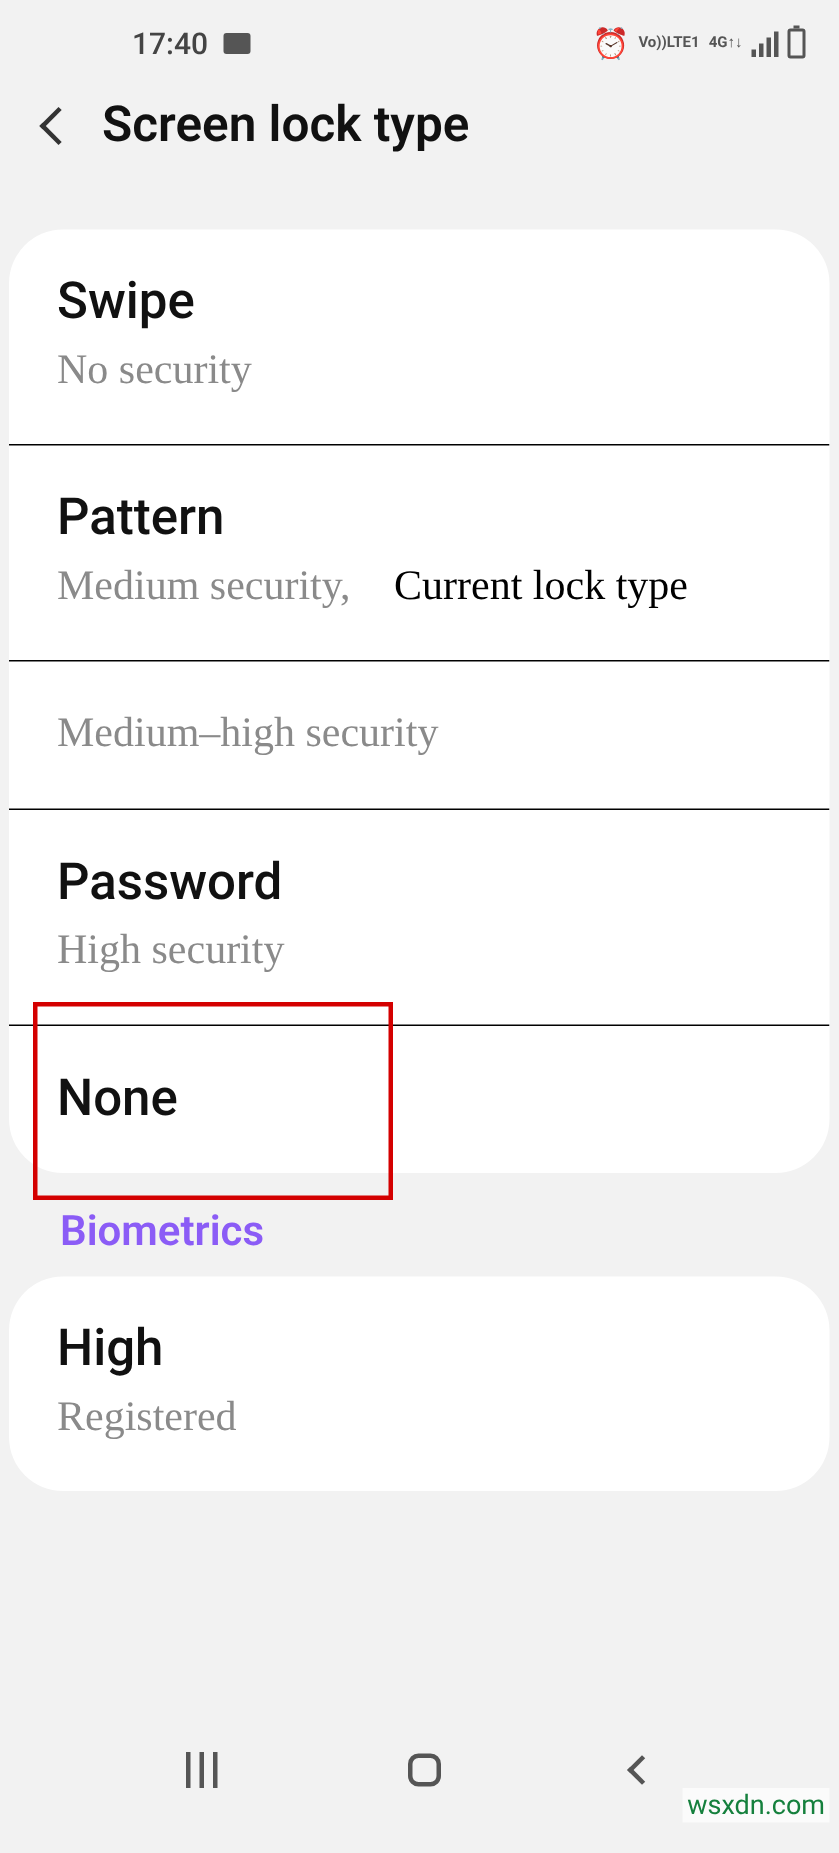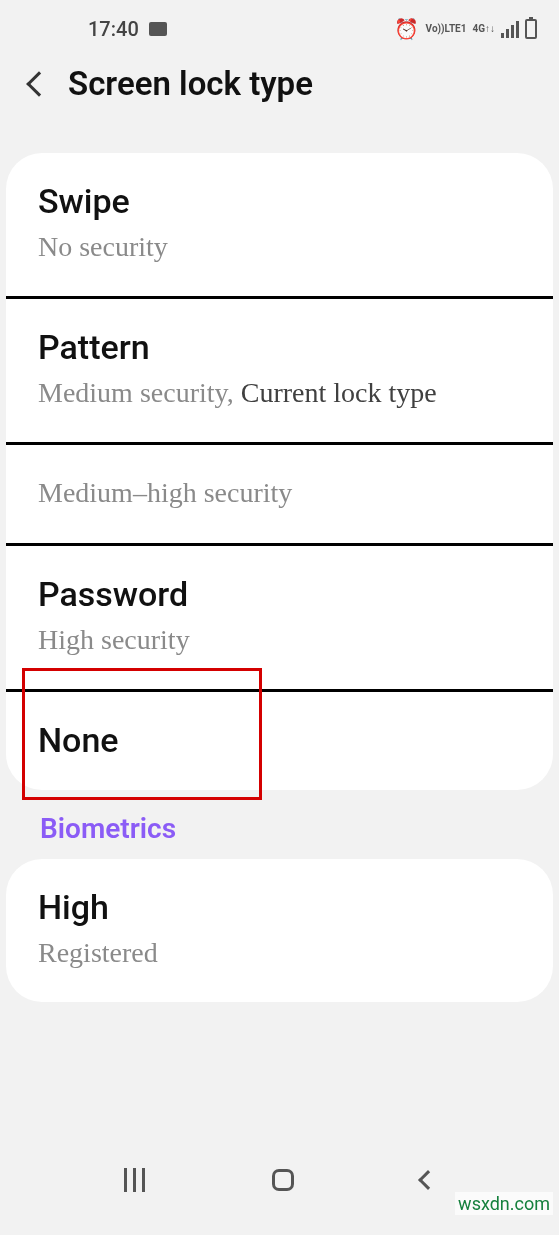--- a/index.html
+++ b/index.html
@@ -41,37 +41,37 @@
       color: #111;
     }
     .card {
       background: #fff;
       border-radius: 36px;
       margin: 0 6px 22px 6px;
       overflow: hidden;
     }
     .list-item {
       padding: 28px 32px 30px 32px;
-      border-bottom: 3px solid #000000;
+      border-bottom: 1px solid #000000;
       cursor: pointer;
     }
     .list-item:last-child { border-bottom: none; }
     .item-title {
       font-size: 34px;
       font-weight: 500;
       color: #111;
       margin-bottom: 6px;
     }
     .item-desc {
       font-size: 28px;
       color: #8a8a8a;
       line-height: 1.4;
       font-family: Liberation Serif, serif;
     }
-    .link { color: #404040; }
+    .link { color: #000000; margin-left: 22px; }
     .single .item-title { margin-bottom: 0; }
     .highlight-box {
       position: absolute;
       border: 3px solid #d40000;
       left: 22px; top: 668px;
       width: 240px; height: 132px;
       pointer-events: none;
     }
     .section-label {
       font-size: 28px;

